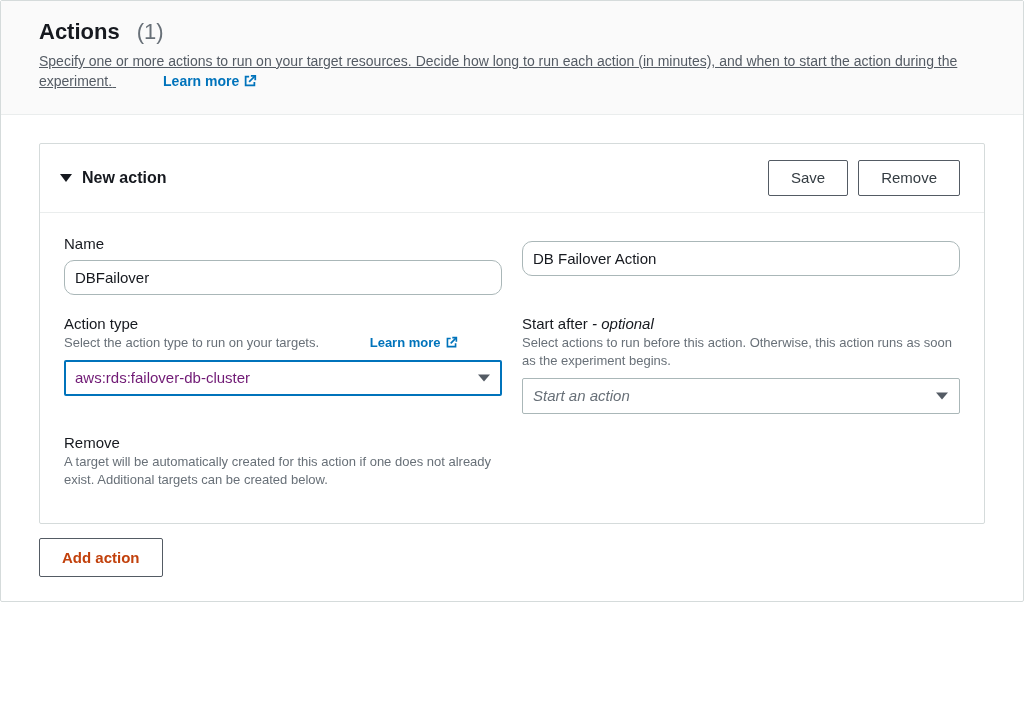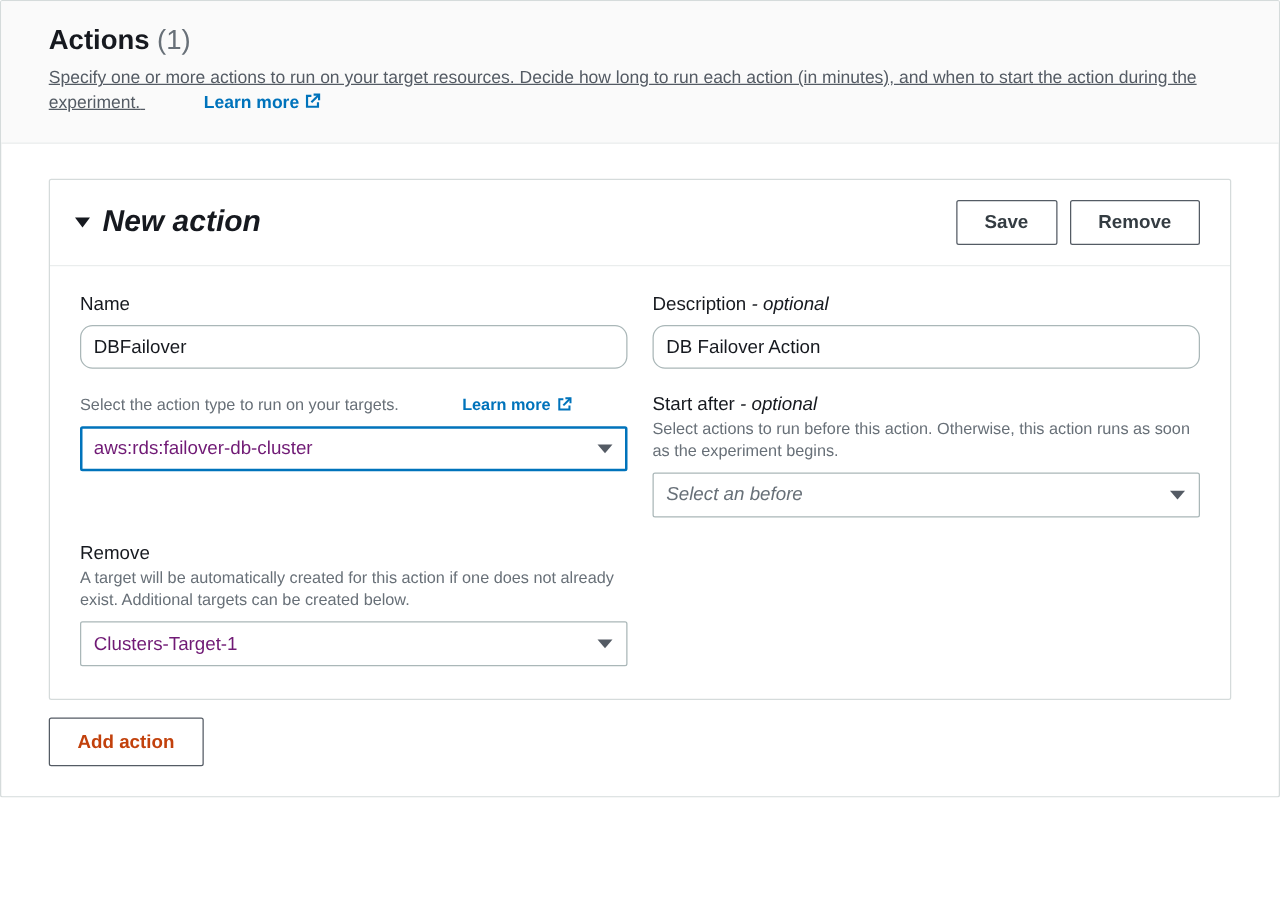--- a/index.html
+++ b/index.html
@@ -20,21 +20,21 @@
     padding: 18px 38px 22px 38px;
     border-bottom: 1px solid #eaeded;
     background: #fafafa;
   }
   .header h1 {
     font-size: 22px;
     font-weight: 700;
     margin: 0 0 6px 0;
     display: inline-flex;
     align-items: baseline;
-    gap: 6px;
+    gap: 17px;
   }
   .header h1 .count {
     color: #687078;
     font-weight: 400;
   }
   .header-desc {
     font-size: 14px;
     color: #545b64;
     line-height: 1.45;
     margin: 0;
@@ -71,30 +71,29 @@
     align-items: center;
     gap: 10px;
   }
   .caret {
     width: 0; height: 0;
     border-left: 6px solid transparent;
     border-right: 6px solid transparent;
     border-top: 8px solid #16191f;
   }
   .panel-title {
-    font-size: 24px;
-    font-weight: 700;
-    font-style: italic;
+    font-size: 16px;
+    font-weight: 700;
   }
   .btn-row { display: flex; gap: 10px; }
   .btn {
     border: 1px solid #545b64;
     background: #fff;
     color: #343c42;
-    font-weight: 700;
+    font-weight: 400;
     font-size: 15px;
     padding: 8px 22px;
     cursor: pointer;
     border-radius: 2px;
     line-height: 1.2;
   }
 
   .panel-body {
     padding: 22px 24px 26px 24px;
   }
@@ -224,29 +223,25 @@
 
       <div class="panel-body">
         <div class="grid">
 
           <div class="half">
             <div class="field-label">Name</div>
             <input class="input mt" type="text" value="DBFailover" style="">
           </div>
 
           <div class="half">
-            <div class="field-label">
-              <span>Description</span>
-              <span class="sep-dash"> - </span>
-              <span class="optional">optional</span>
-            </div>
             <input class="input mt" type="text" value="DB Failover Action" style="">
           </div>
 
           <div class="row-2-left">
+            <div class="field-label">Action type</div>
             <div class="field-help">
               <span>Select the action type to run on your targets.</span>
               <a href="#" class="learn-more">
                 <span>Learn more</span>
                 <span class="ext-icon">
                   <svg width="13" height="13" viewBox="0 0 16 16" fill="none">
                     <path d="M13 9v4H3V3h4" stroke="#0073bb" stroke-width="2" fill="none"></path>
                     <path d="M9 2h5v5" stroke="#0073bb" stroke-width="2" fill="none"></path>
                     <path d="M14 2L7 9" stroke="#0073bb" stroke-width="2"></path>
                   </svg>
@@ -263,35 +258,29 @@
 
           <div class="row-2-right">
             <div class="field-label">
               <span>Start after</span>
               <span class="sep-dash"> - </span>
               <span class="optional">optional</span>
             </div>
             <div class="field-help">Select actions to run before this action. Otherwise, this action runs as soon as the experiment begins.</div>
             <div class="select">
               <div class="select-inner placeholder">
-                <span>Select an before</span>
+                <span>Start an action</span>
               </div>
               <span class="select-caret"></span>
             </div>
           </div>
 
           <div class="row-2-left">
             <div class="field-label">Remove</div>
             <div class="field-help">A target will be automatically created for this action if one does not already exist. Additional targets can be created below.</div>
-            <div class="select">
-              <div class="select-inner">
-                <span>Clusters-Target-1</span>
-              </div>
-              <span class="select-caret"></span>
-            </div>
           </div>
 
         </div>
       </div>
 
     </div>
 
     <button class="add-action-btn">Add action</button>
 
   </div>

